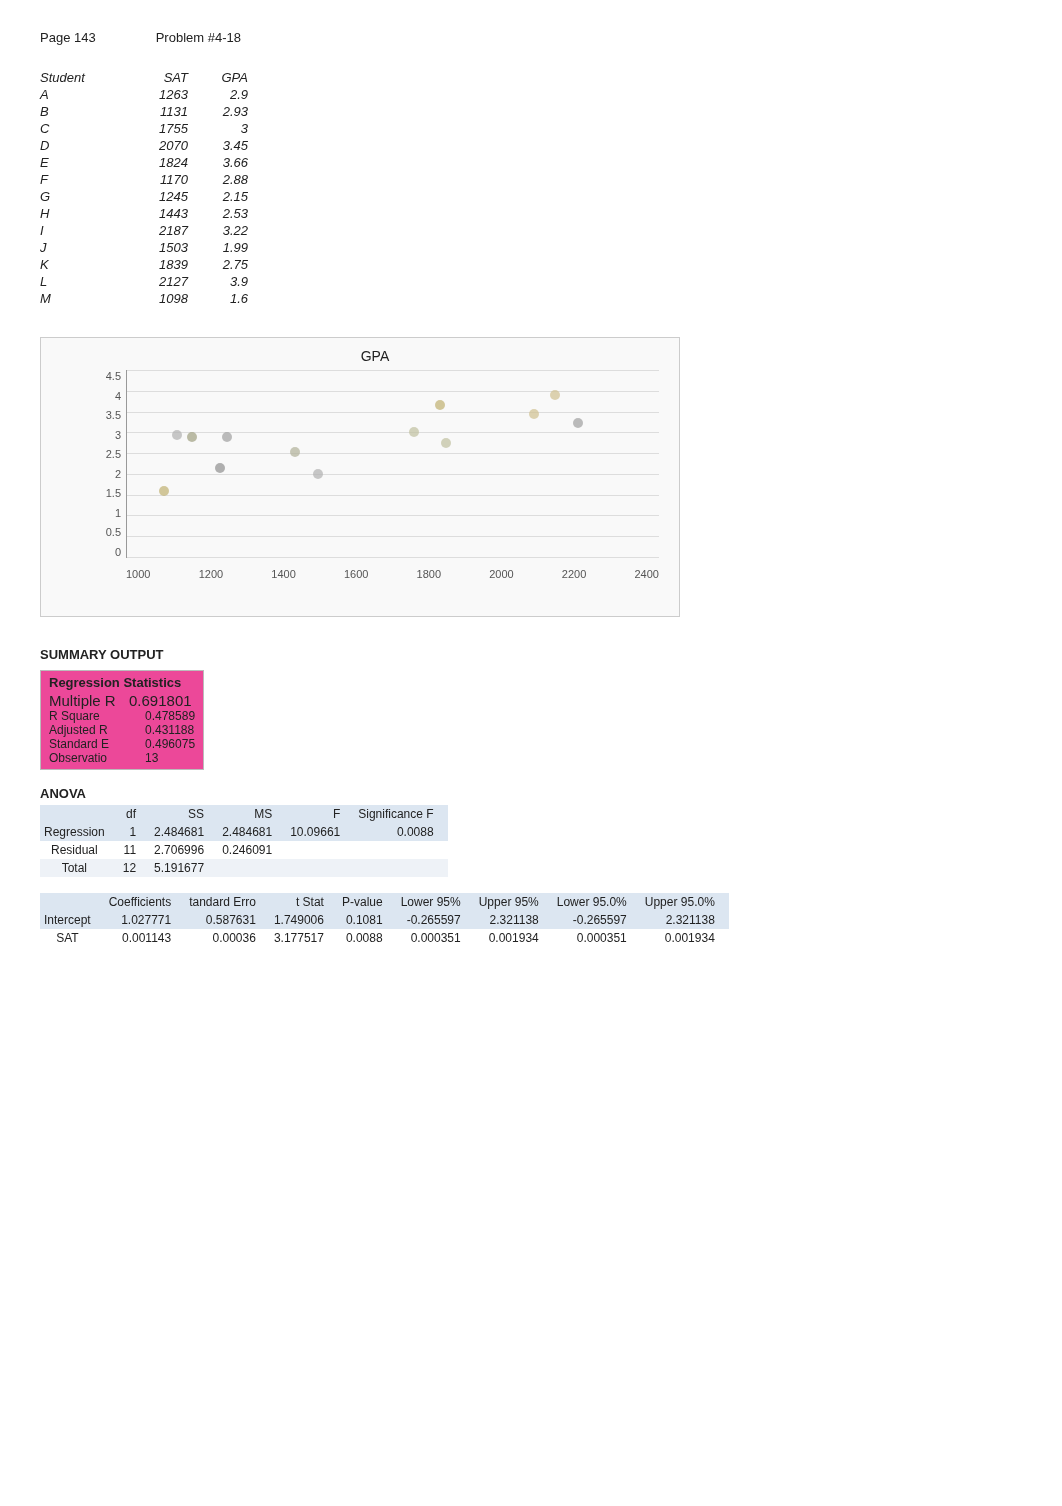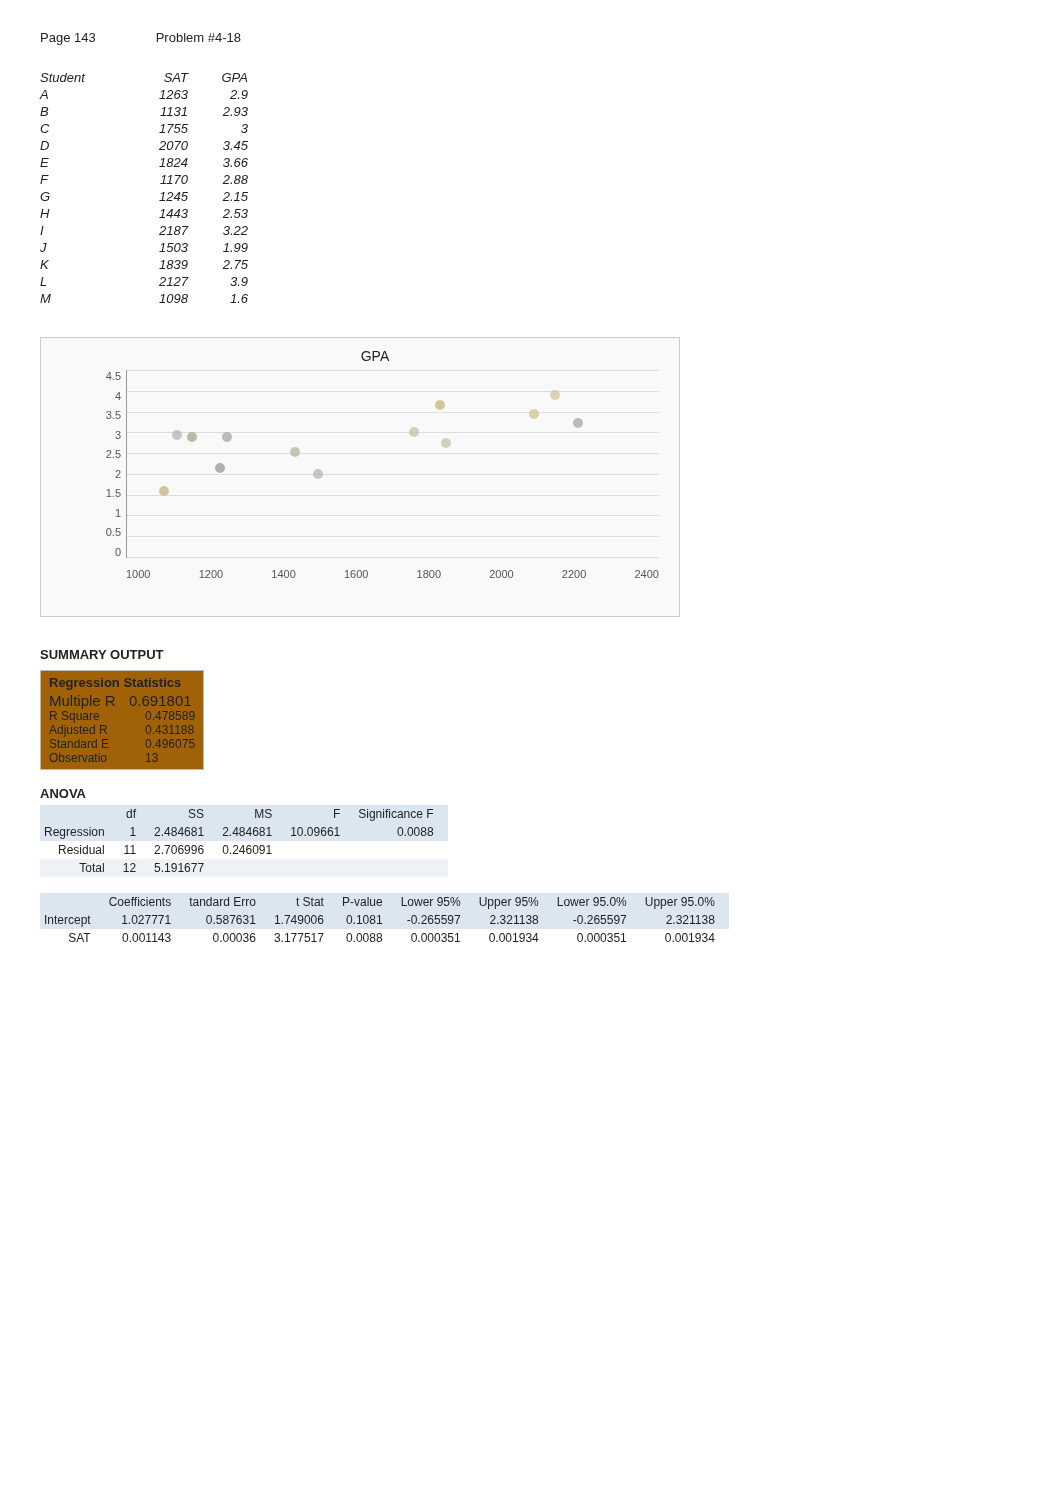--- a/index.html
+++ b/index.html
@@ -57,21 +57,21 @@
     .summary-title {
       font-size: 13px;
       font-weight: bold;
       margin-bottom: 8px;
     }
     .reg-stats-box {
       border: 1px solid #bbb;
       display: inline-block;
       padding: 4px 8px;
       margin-bottom: 16px;
-      background: #a16207;
+      background: #ec4899;
     }
     .reg-stats-box .box-title {
       font-weight: bold;
       margin-bottom: 2px;
     }
     .anova-title {
       font-weight: bold;
       margin-bottom: 4px;
     }
     .anova-table, .coeff-table {
@@ -82,21 +82,21 @@
     .coeff-table td, .coeff-table th {
       padding: 2px 14px 2px 4px;
       text-align: right;
       font-size: 12px;
     }
     .anova-table th, .coeff-table th {
       font-weight: normal;
       text-align: right;
     }
     .anova-table td:first-child, .coeff-table td:first-child {
-      text-align: right;
+      text-align: center;
     }
     .anova-table th:first-child, .coeff-table th:first-child {
       text-align: left;
     }
     .anova-table tr:nth-child(odd), .coeff-table tr:nth-child(odd) {
       background: #eef2f7;
     }
     .anova-table tr:nth-child(even), .coeff-table tr:nth-child(even) {
       background: #fff;
     }

